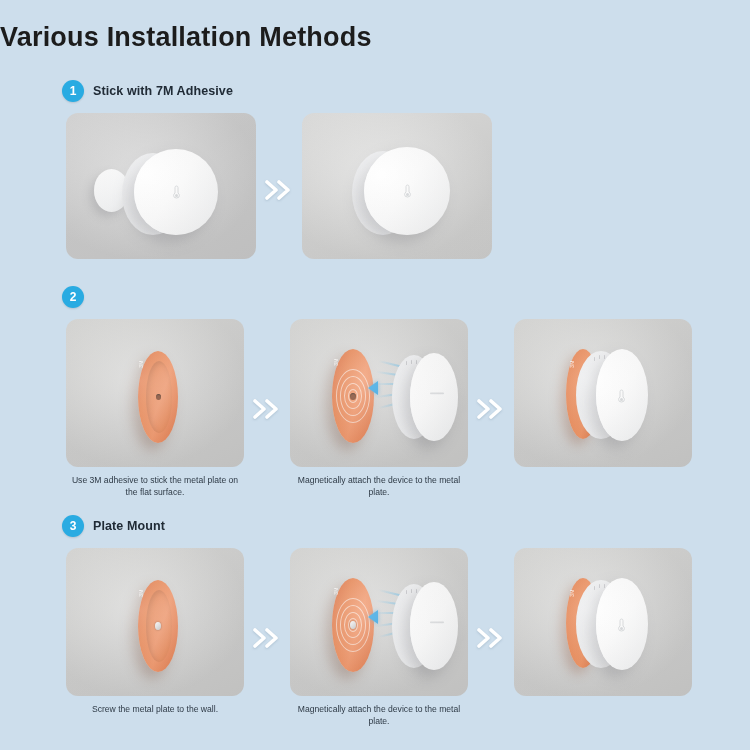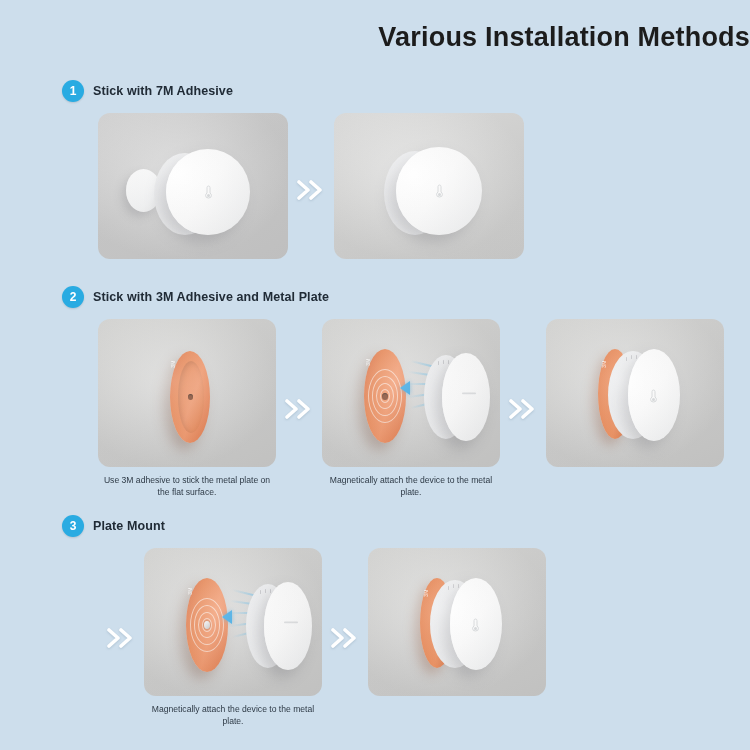--- a/index.html
+++ b/index.html
@@ -8,28 +8,27 @@
     width: 750px;
     height: 750px;
     background: #cddeec;
     font-family: "Liberation Sans", sans-serif;
     overflow: hidden;
     position: relative;
   }
 
   
   .title {
-    text-align: right;
+    text-align: left;
     font-size: 27px;
     font-weight: 700;
     color: #1c1c1c;
     letter-spacing: 0.2px;
     padding-top: 22px;
     padding-bottom: 16px;
-    padding-left: 8px;
   }
 
   
   .section { position: absolute; left: 0; width: 750px; }
   #section-1 { top: 78px; }
   #section-2 { top: 284px; }
   #section-3 { top: 513px; }
 
   .step-header {
     display: flex;
@@ -55,21 +54,21 @@
     font-size: 12.5px;
     font-weight: 700;
     color: #202b36;
     letter-spacing: .1px;
   }
 
   
   .row {
     display: flex;
     align-items: flex-start;
-    padding-left: 98px;
+    padding-left: 66px;
     margin-top: 9px;
   }
 
   .cell { display: flex; flex-direction: column; align-items: center; }
 
   .panel {
     position: relative;
     border-radius: 12px;
     overflow: hidden;
     background: #d7d7d7;
@@ -269,21 +268,20 @@
       </div>
       <div class="caption"></div>
     </div>
 
   </div>
 </div>
 
 <div class="section" id="section-2">
   <div class="step-header">
     <div class="step-badge">2</div>
-    <div class="step-title">Stick with 3M Adhesive and Metal Plate</div>
   </div>
 
   <div class="row">
 
     <div class="cell">
       <div class="panel p-r23 wall-c">
         <div class="plate" style="left:72px;top:32px;width:40px;height:92px;">
           <div class="plate-tab" style="left:-1px;top:10px;">3M</div>
           <div class="plate-inner" style="left:8px;top:10px;width:26px;height:72px;"></div>
           <div class="plate-hole" style="left:18px;top:43px;width:5px;height:6px;"></div>
@@ -372,20 +370,30 @@
 </div>
 
 <div class="section" id="section-3">
   <div class="step-header">
     <div class="step-badge">3</div>
     <div class="step-title">Plate Mount</div>
   </div>
 
   <div class="row">
 
+    <div class="cell">
+      <div class="panel p-r23 wall-c">
+        <div class="plate" style="left:72px;top:32px;width:40px;height:92px;">
+          <div class="plate-tab" style="left:-1px;top:10px;">3M</div>
+          <div class="plate-inner" style="left:8px;top:10px;width:26px;height:72px;"></div>
+          <div class="plate-screw" style="left:17px;top:42px;width:6px;height:8px;"></div>
+        </div>
+      </div>
+      <div class="caption w178">Screw the metal plate to the wall.</div>
+    </div>
 
     <div class="chev">
       <svg width="30" height="22" viewBox="0 0 30 22">
         <path d="M3 3 L12 11 L3 19" fill="none" stroke="currentColor" stroke-width="3.6" stroke-linecap="round" stroke-linejoin="round"></path>
         <path d="M15 3 L24 11 L15 19" fill="none" stroke="currentColor" stroke-width="3.6" stroke-linecap="round" stroke-linejoin="round"></path>
       </svg>
     </div>
 
     <div class="cell">
       <div class="panel p-r23 wall-c">

